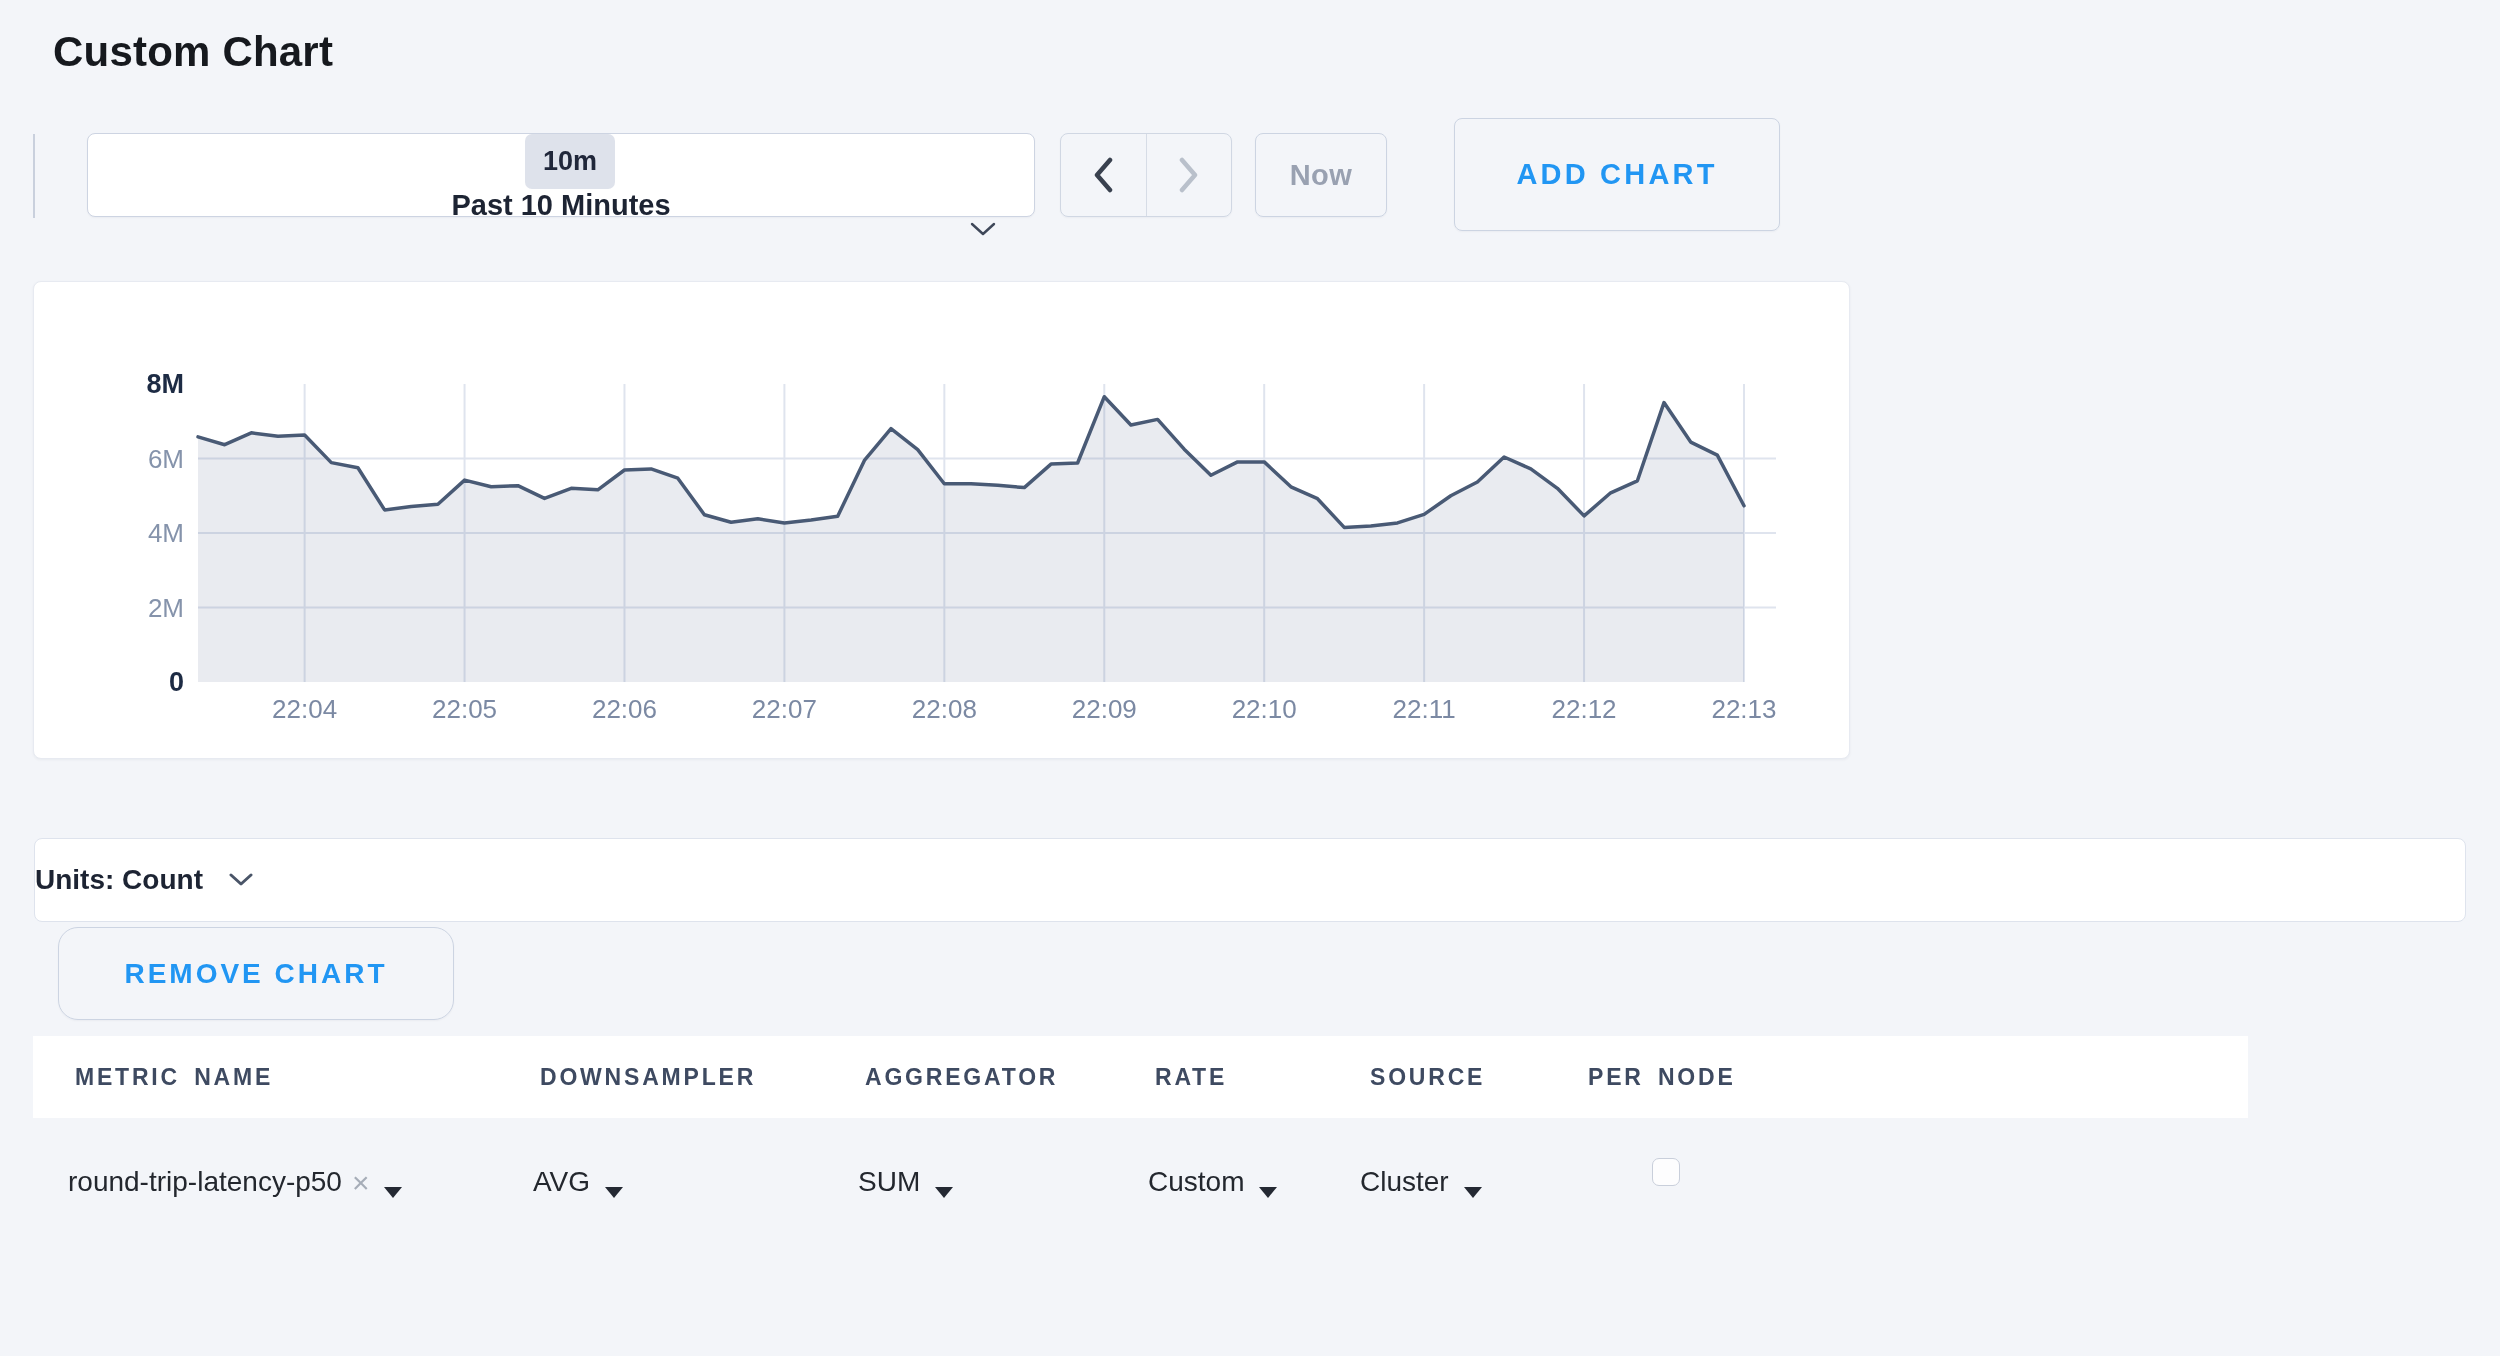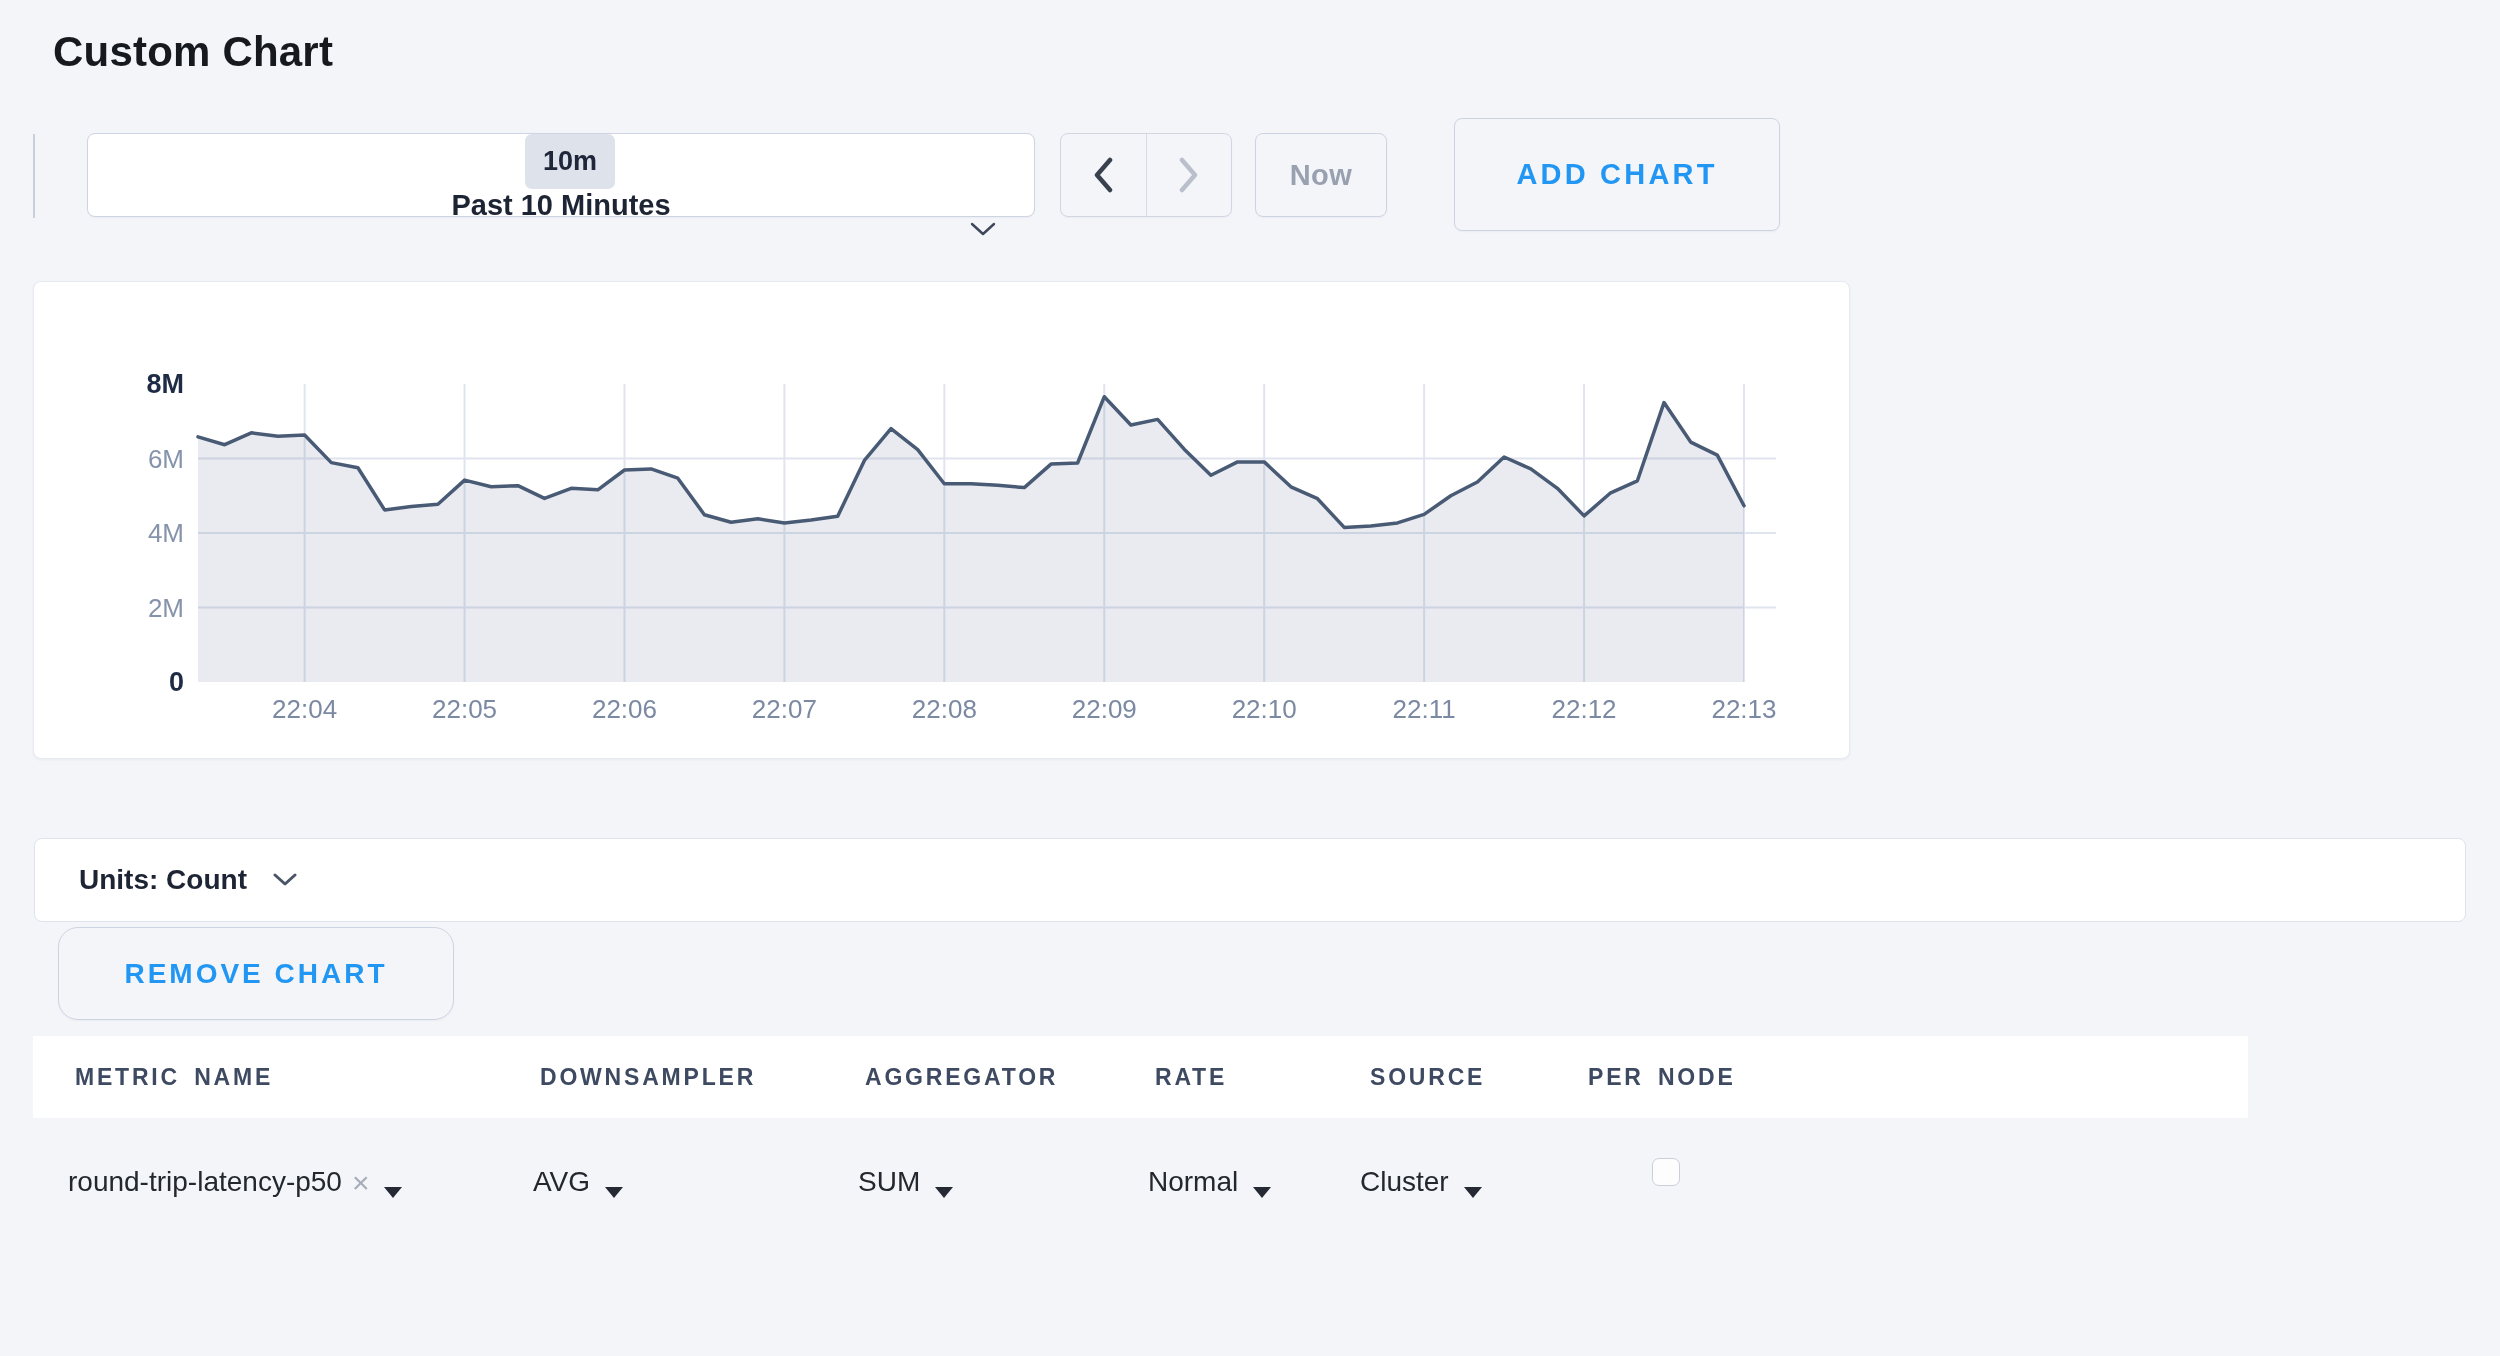--- a/index.html
+++ b/index.html
@@ -65,21 +65,21 @@
   }
   .chart-card svg{display:block;width:1815px;height:476px;}
   svg text{font-family:"Liberation Sans","DejaVu Sans",sans-serif;}
 
   
   .units-bar{
     position:absolute;left:34px;top:838px;width:2432px;height:84px;
     background:#ffffff;border:1.5px solid #dee3ed;border-radius:8px;
     box-sizing:border-box;display:flex;align-items:center;cursor:pointer;
   }
-  .units-label{margin-left:44px;font-size:28px;font-weight:700;color:#1d2433;}
+  .units-label{font-size:28px;font-weight:700;color:#1d2433;}
   .units-bar .chev2{margin-left:26px;}
 
   .remove-chart-btn{left:58px;top:927px;width:396px;height:93px;border-radius:20px;}
   .remove-chart-btn .lbl{font-size:28px;letter-spacing:3px;}
 
   
   .table-head{
     position:absolute;left:33px;top:1036px;width:2215px;height:82px;
     background:#ffffff;
   }
@@ -213,21 +213,21 @@
     <span class="val">AVG</span>
     <span class="tri"></span>
   </div>
 
   <div class="row-select" style="left:858px">
     <span class="val">SUM</span>
     <span class="tri"></span>
   </div>
 
   <div class="row-select" style="left:1148px">
-    <span class="val">Normal</span>
+    <span class="val">Custom</span>
     <span class="tri"></span>
   </div>
 
   <div class="row-select" style="left:1360px">
     <span class="val">Cluster</span>
     <span class="tri"></span>
   </div>
 
   <input type="checkbox" class="per-node-checkbox" style="">
 

